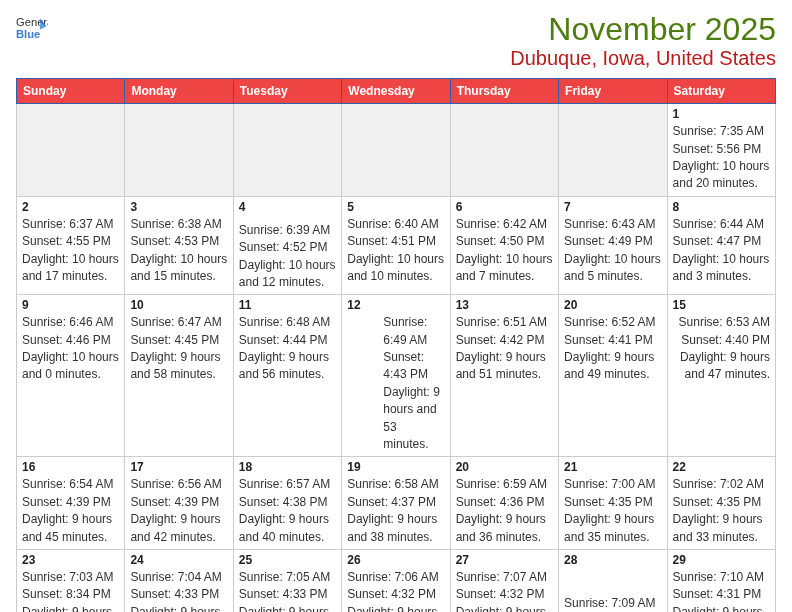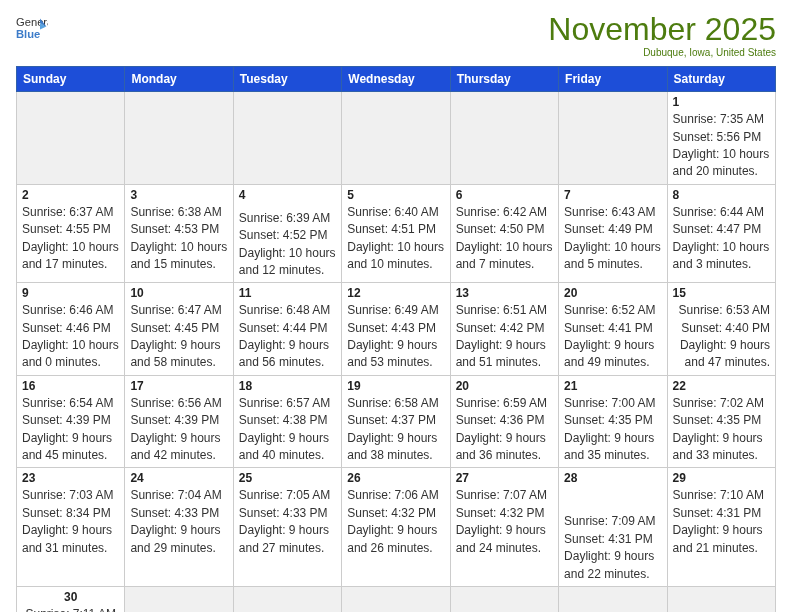--- a/index.html
+++ b/index.html
@@ -34,30 +34,30 @@
     .title-section {
       text-align: right;
     }
     .month-title {
       font-size: 32px;
       font-weight: 400;
       color: #4d7c0f;
       line-height: 1.1;
     }
     .location {
-      font-size: 10px;
-      color: #4d7c0f;
+      font-size: 20px;
+      color: #b91c1c;
     }
     .calendar {
       width: 100%;
       border-collapse: collapse;
       border: 1px solid #ccc;
     }
     .calendar th {
-      background: #1d4ed8;
+      background: #ef4444;
       color: #fff;
       text-align: left;
       padding: 5px 6px;
       font-size: 12px;
       font-weight: 600;
       border: 1px solid #3060aa;
     }
     .calendar td {
       border: 1px solid #ccc;
       vertical-align: top;
@@ -199,21 +199,21 @@
 Daylight: 9 hours and 58 minutes.</div>
           </td>
           <td>
             <span class="day-number">11</span>
             <div class="day-info" style="white-space: pre-line;">Sunrise: 6:48 AM
 Sunset: 4:44 PM
 Daylight: 9 hours and 56 minutes.</div>
           </td>
           <td>
             <span class="day-number">12</span>
-            <div class="day-info" style="white-space: pre-line;">Sunrise: 6:49 AM
+            <div class="day-info" style="white-space: pre-line; margin-left: 36px;">Sunrise: 6:49 AM
 Sunset: 4:43 PM
 Daylight: 9 hours and 53 minutes.</div>
           </td>
           <td>
             <span class="day-number">13</span>
             <div class="day-info" style="white-space: pre-line;">Sunrise: 6:51 AM
 Sunset: 4:42 PM
 Daylight: 9 hours and 51 minutes.</div>
           </td>
           <td>

